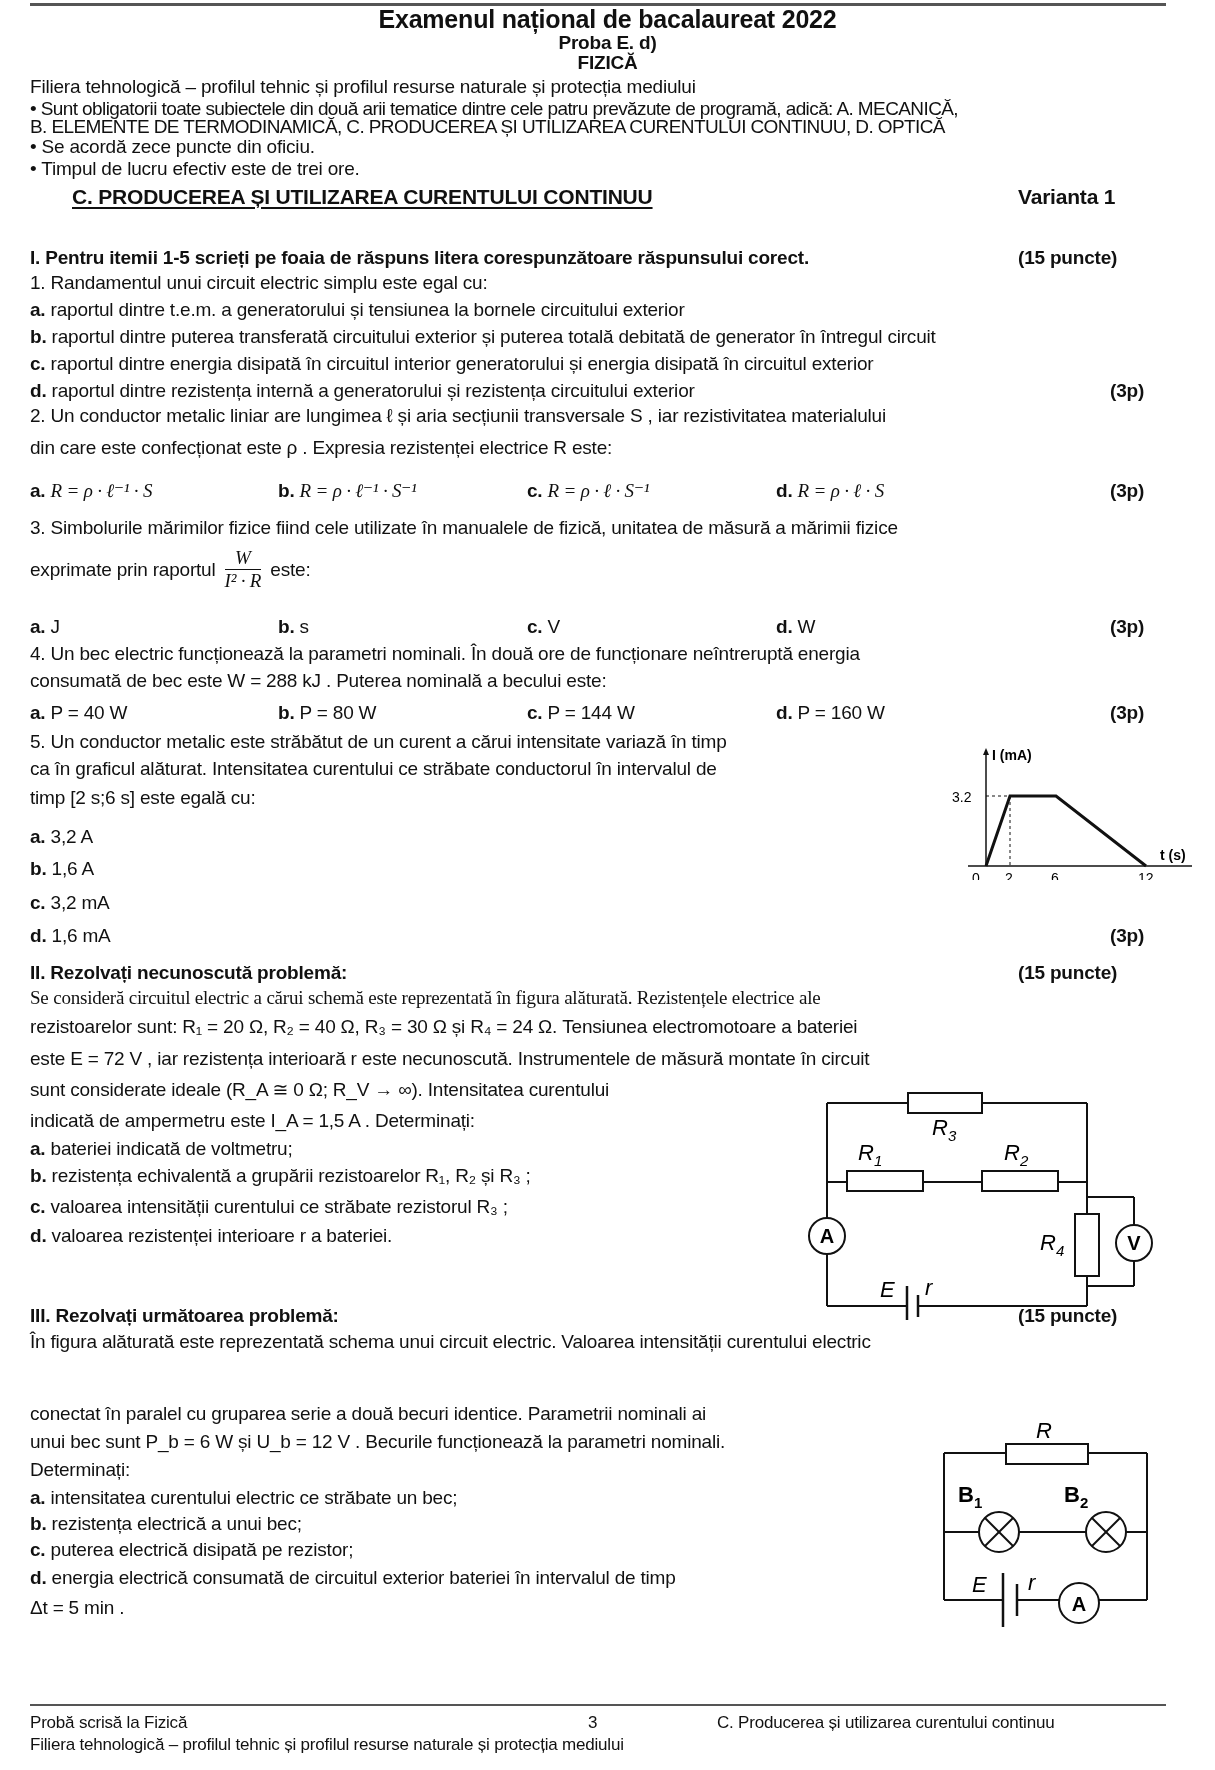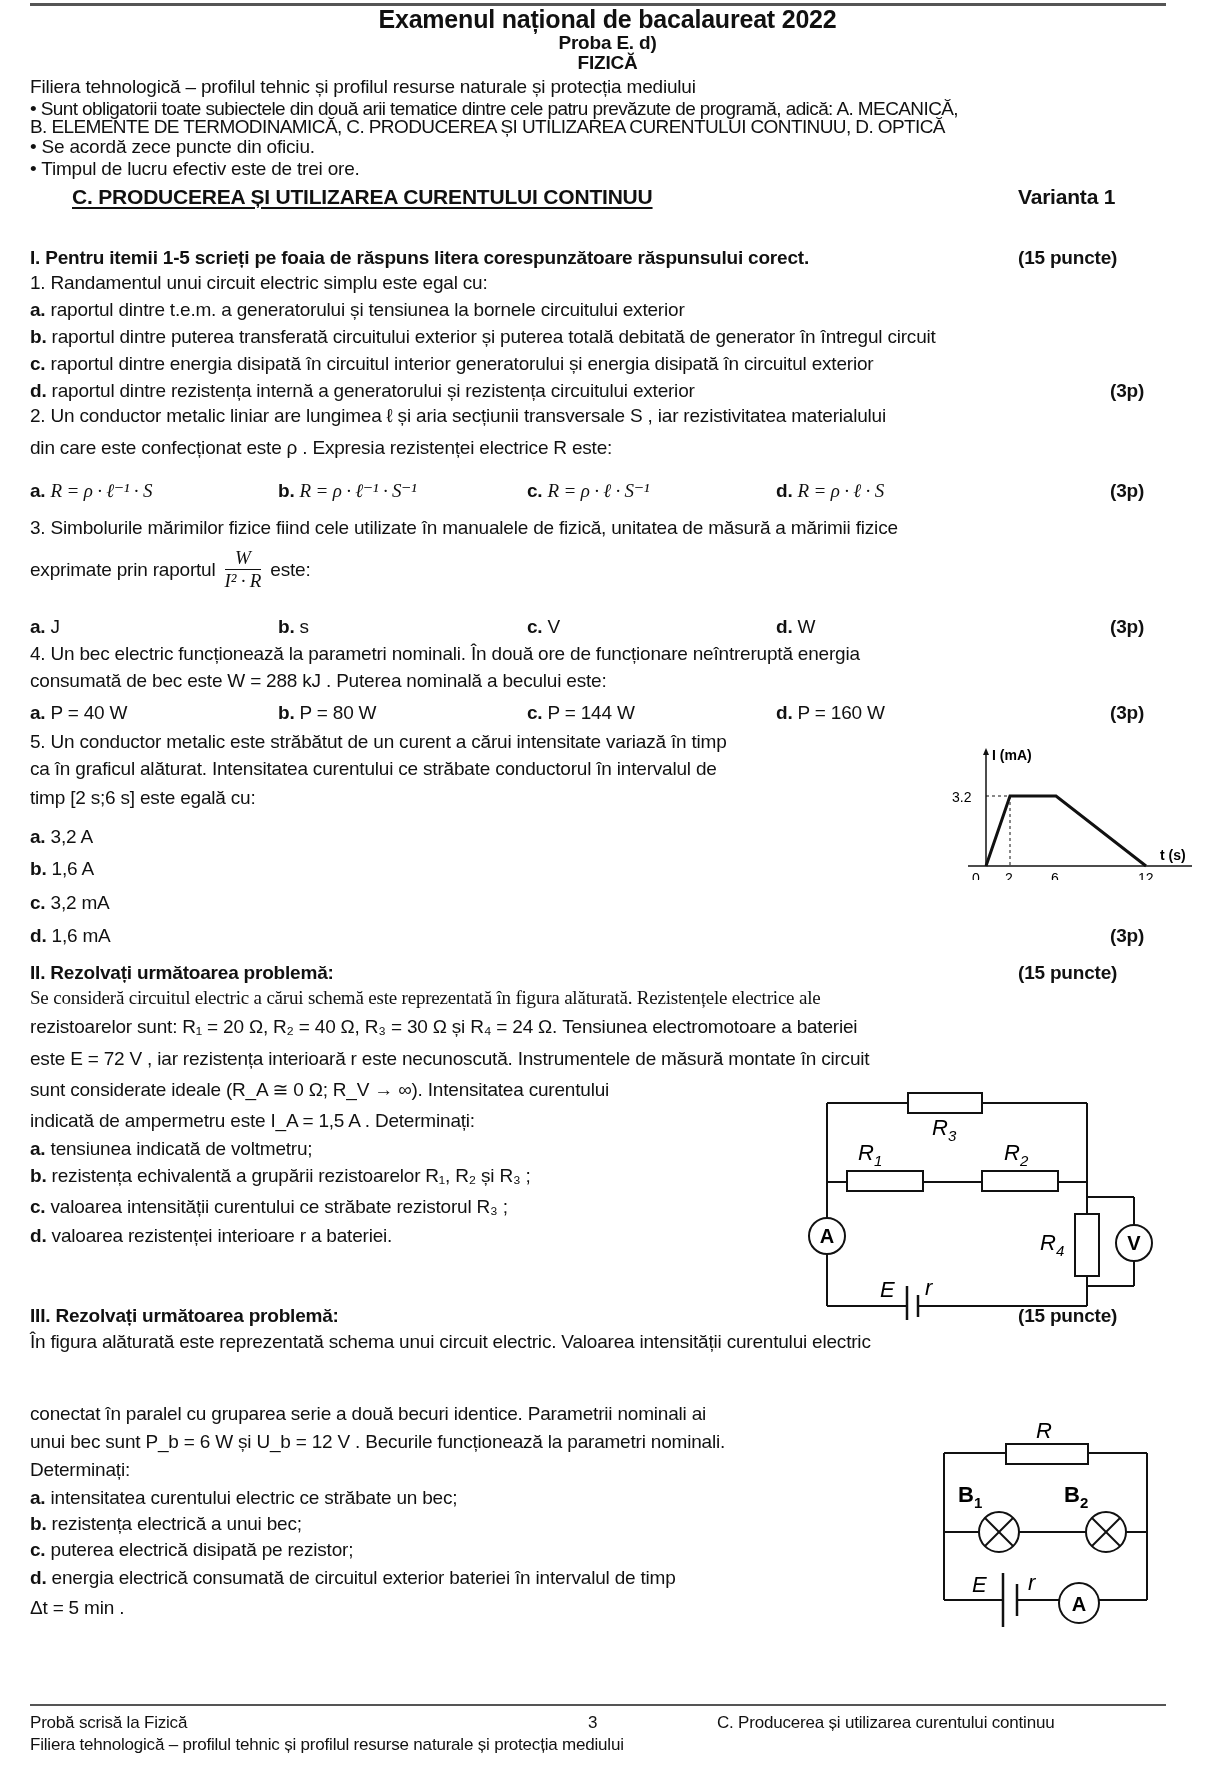--- a/index.html
+++ b/index.html
@@ -95,28 +95,28 @@
     <polyline points="36,126 60,56 106,56 196,126" fill="none" stroke="#111" stroke-width="3"></polyline>
     <text x="42" y="20" font-size="14" font-weight="bold">I (mA)</text>
     <text x="2" y="62" font-size="14">3.2</text>
     <text x="210" y="120" font-size="14" font-weight="bold">t (s)</text>
     <text x="22" y="143" font-size="14">0</text>
     <text x="55" y="143" font-size="14">2</text>
     <text x="101" y="143" font-size="14">6</text>
     <text x="188" y="143" font-size="14">12</text>
   </svg>
 
-  <div class="abs t b" style="left:30px;top:962px;">II. Rezolvați următoarea problemă:</div>
+  <div class="abs t b" style="left:30px;top:962px;">II. Rezolvați necunoscută problemă:</div>
   <div class="abs t b" style="left:1018px;top:962px;">(15 puncte)</div>
   <div class="abs t" style="left:30px;top:987px;font-family:Liberation Serif, serif;">Se consideră circuitul electric a cărui schemă este reprezentată în figura alăturată. Rezistențele electrice ale</div>
   <div class="abs t" style="left:30px;top:1016px;">rezistoarelor sunt:  R₁ = 20 Ω,  R₂ = 40 Ω,  R₃ = 30 Ω  și  R₄ = 24 Ω. Tensiunea electromotoare a bateriei</div>
   <div class="abs t" style="left:30px;top:1048px;">este   E = 72 V , iar rezistența interioară  r  este necunoscută. Instrumentele de măsură montate în circuit</div>
   <div class="abs t" style="left:30px;top:1079px;">sunt  considerate  ideale  (R_A ≅ 0 Ω; R_V → ∞).  Intensitatea  curentului</div>
   <div class="abs t" style="left:30px;top:1110px;">indicată de ampermetru este  I_A = 1,5 A . Determinați:</div>
-  <div class="abs t" style="left:30px;top:1138px;"><span class="b">a.</span> <span>tensiunea indicată de voltmetru;</span></div>
+  <div class="abs t" style="left:30px;top:1138px;"><span class="b">a.</span> <span>bateriei indicată de voltmetru;</span></div>
   <div class="abs t" style="left:30px;top:1165px;"><span class="b">b.</span> <span>rezistența echivalentă a grupării rezistoarelor  R₁, R₂  și  R₃ ;</span></div>
   <div class="abs t" style="left:30px;top:1196px;"><span class="b">c.</span> <span>valoarea intensității curentului ce străbate rezistorul  R₃ ;</span></div>
   <div class="abs t" style="left:30px;top:1225px;"><span class="b">d.</span> <span>valoarea rezistenței interioare  r  a bateriei.</span></div>
 
   <svg class="abs" style="left:800px;top:1090px;" width="415" height="230">
     <g stroke="#111" stroke-width="2" fill="none">
 
       <line x1="27" y1="13" x2="27" y2="129"></line>
       <line x1="27" y1="163" x2="27" y2="216"></line>
 

